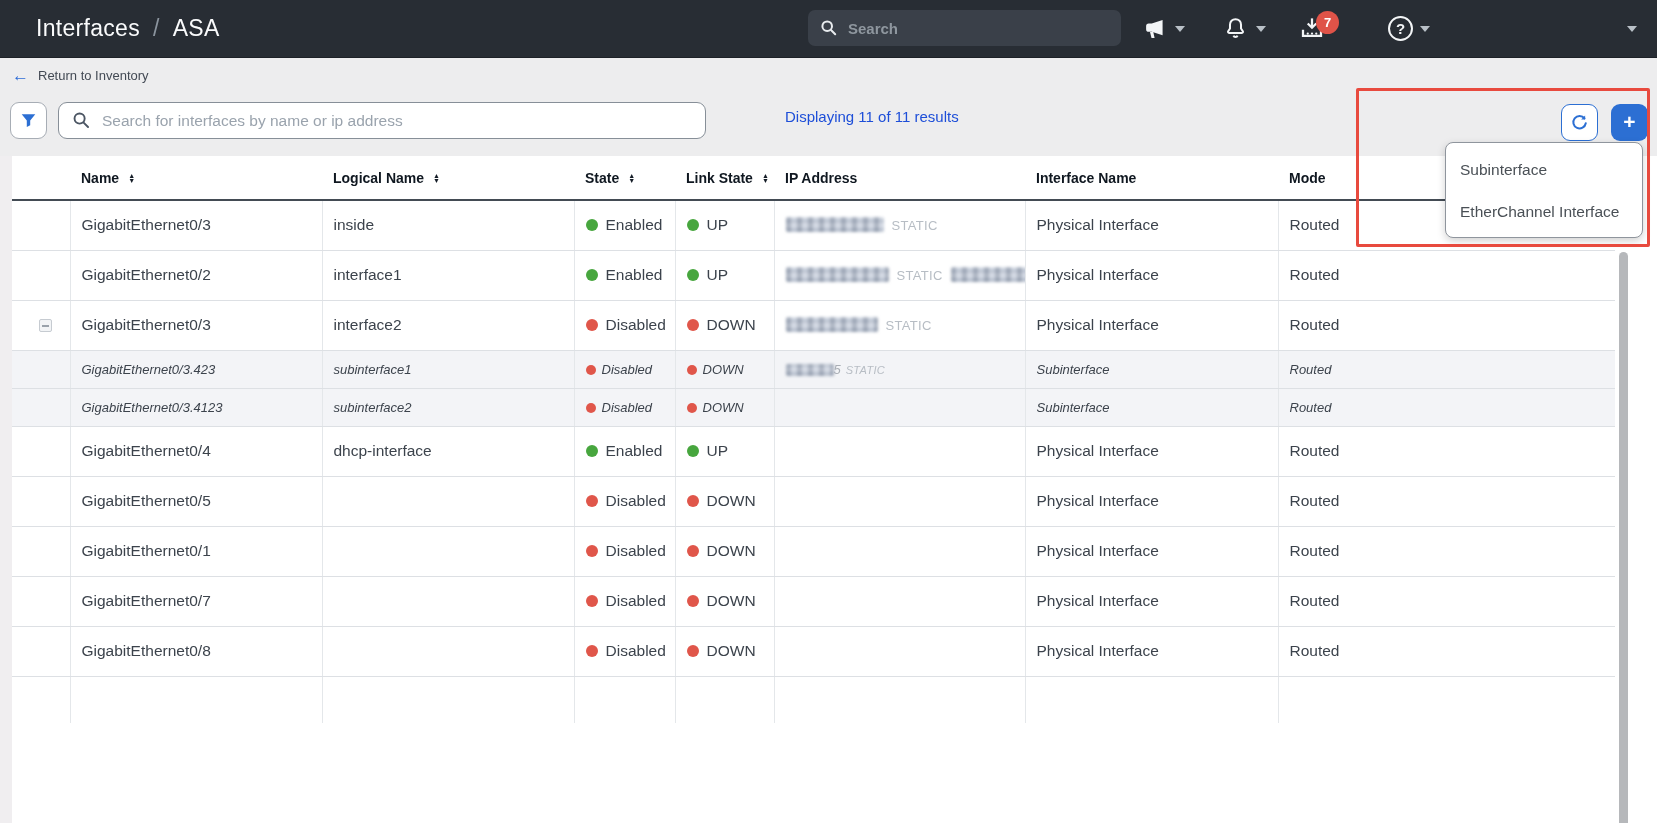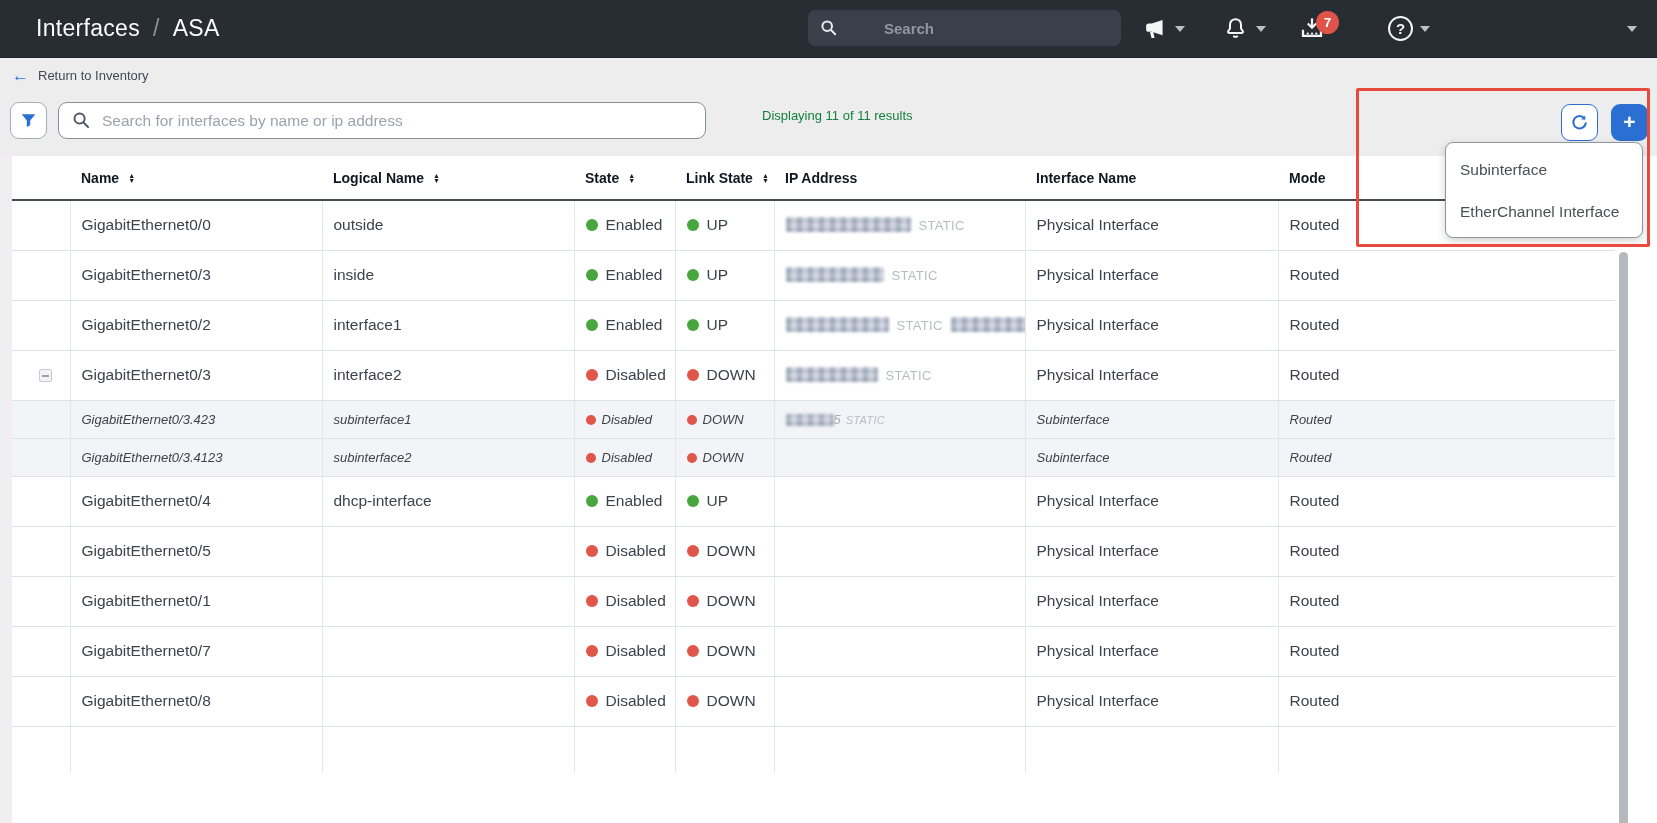--- a/index.html
+++ b/index.html
@@ -7,21 +7,21 @@
     font-family:"Liberation Sans", sans-serif; }
 
   
   .topbar { position:absolute; left:0; top:0; width:1657px; height:57px;
     background:#282d34; color:#f3f5f7; }
   .crumb { position:absolute; left:26px; top:0; height:57px; display:flex;
     align-items:center; font-size:23px; letter-spacing:.3px; color:#fafbfc;margin-left:10px; }
   .crumb .sep { color:#8b949e; padding:0 13px; font-weight:300; }
   .top-search { position:absolute; left:808px; top:10px; width:313px; height:36px;
     background:#3a4049; border-radius:7px; display:flex; align-items:center;
-    padding:0 12px;gap:36px; }
+    padding:0 12px; }
   .top-search svg { flex:0 0 auto; }
   .top-search input { background:transparent; border:none; outline:none;
     color:#c7ccd2; font-size:15px; font-weight:bold; margin-left:10px; width:240px;
     font-family:"Liberation Sans", sans-serif; }
   .top-search input::placeholder { color:#8f979f; opacity:1; }
   .ticon { position:absolute; top:0; height:57px; display:flex; align-items:center; gap:7px; cursor:pointer; }
   .caret { width:0; height:0; border-left:5px solid transparent;
     border-right:5px solid transparent; border-top:6px solid #b9c0c7; }
   .badge { position:absolute; left:19px; top:11px; min-width:23px; height:23px;
     border-radius:12px; color:#fff; font-size:13px; font-weight:bold;
@@ -40,21 +40,21 @@
 
   .filter-btn { position:absolute; left:10px; top:44px; width:37px; height:37px;
     background:#fff; border:1px solid #a7adb5; border-radius:9px; display:flex;
     align-items:center; justify-content:center; cursor:pointer; }
   .search-pill { position:absolute; left:58px; top:44px; width:648px; height:37px;
     background:#fff; border:1px solid #878f98; border-radius:9px; display:flex;
     align-items:center; padding:0 13px; }
   .search-pill input { border:none; outline:none; font-size:15.5px; margin-left:11px;
     width:560px; color:#3c434c; font-family:"Liberation Sans", sans-serif; }
   .search-pill input::placeholder { color:#9aa3ad; opacity:1; }
-  .results { position:absolute; left:762px; top:50px; font-size:13px; color:#15803d; }
+  .results { position:absolute; left:785px; top:50px; font-size:15px; color:#1d4ed8; }
 
   .refresh-btn { position:absolute; left:1561px; top:46px; width:37px; height:37px;
     background:#fff; border:1.5px solid #2c6fd3; border-radius:9px; display:flex;
     align-items:center; justify-content:center; cursor:pointer; }
   .add-btn { position:absolute; left:1611px; top:46px; width:37px; height:37px;
     border-radius:9px; border:none; color:#fff; font-size:21px; font-weight:bold;
     display:flex; align-items:center; justify-content:center; cursor:pointer;
     line-height:1; padding-bottom:2px; }
 
   
@@ -247,30 +247,20 @@
               <span>Interface Name</span>
             </span></th>
           <th><span class="th-inner">
               <span>Mode</span>
             </span></th>
         </tr>
       </thead>
     <tbody id="tbody">
         <tr>
           <td class="c-expand"></td>
-          <td>GigabitEthernet0/0</td>
-          <td>outside</td>
-          <td><span class="dot" style="background: rgb(71, 166, 62);"></span>Enabled</td>
-          <td><span class="dot" style="background: rgb(71, 166, 62);"></span>UP</td>
-          <td><span class="blur" style="width: 125px;"></span><span class="static">STATIC</span></td>
-          <td>Physical Interface</td>
-          <td>Routed</td>
-        </tr>
-        <tr>
-          <td class="c-expand"></td>
           <td>GigabitEthernet0/3</td>
           <td>inside</td>
           <td><span class="dot" style="background: rgb(71, 166, 62);"></span>Enabled</td>
           <td><span class="dot" style="background: rgb(71, 166, 62);"></span>UP</td>
           <td><span class="blur" style="width: 98px;"></span><span class="static">STATIC</span></td>
           <td>Physical Interface</td>
           <td>Routed</td>
         </tr>
         <tr>
           <td class="c-expand"></td>

